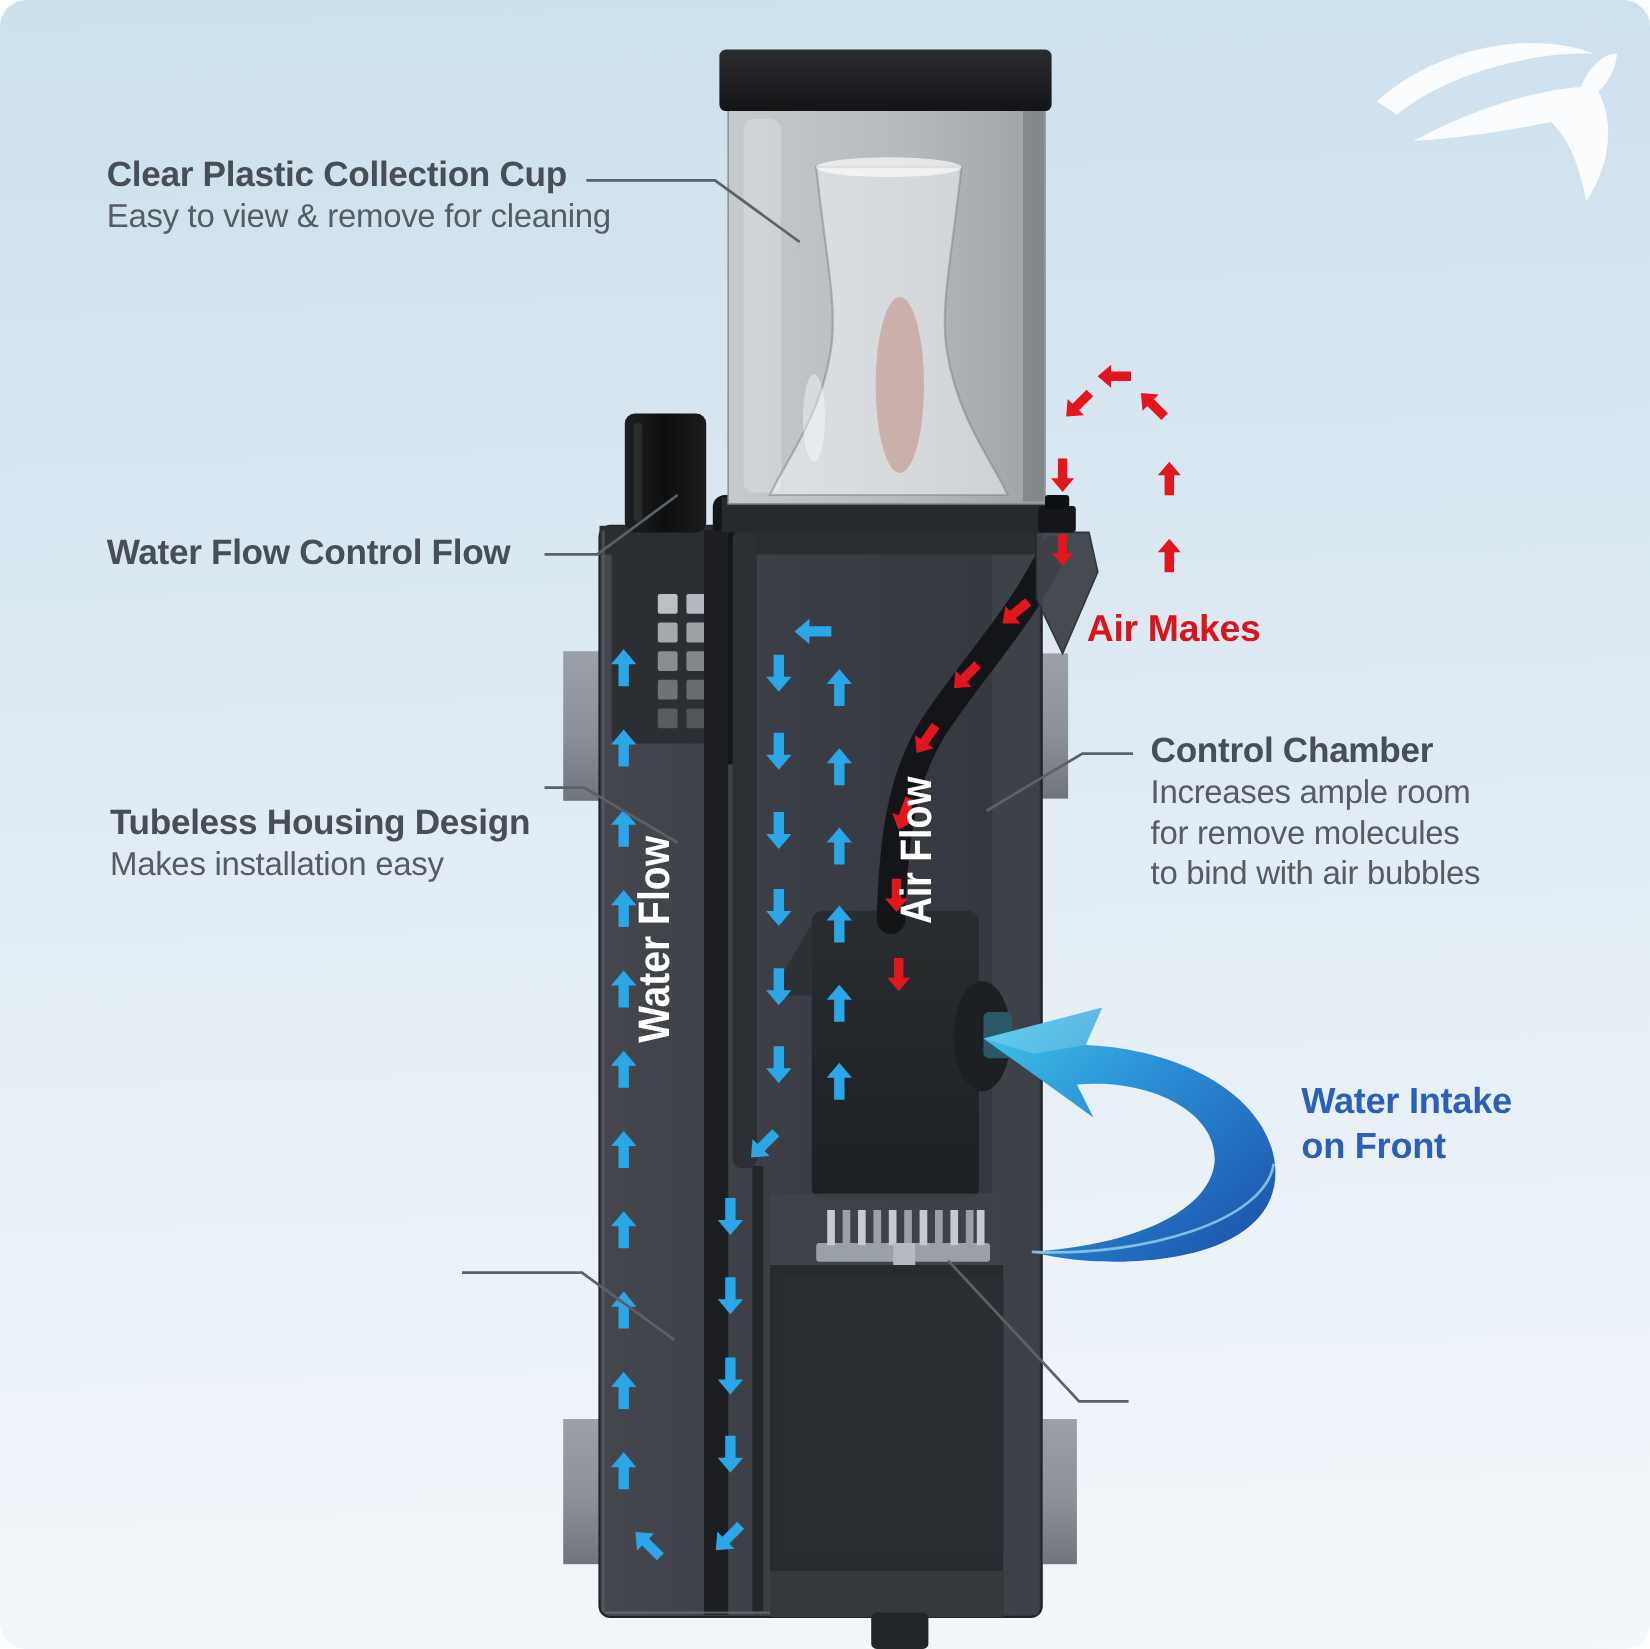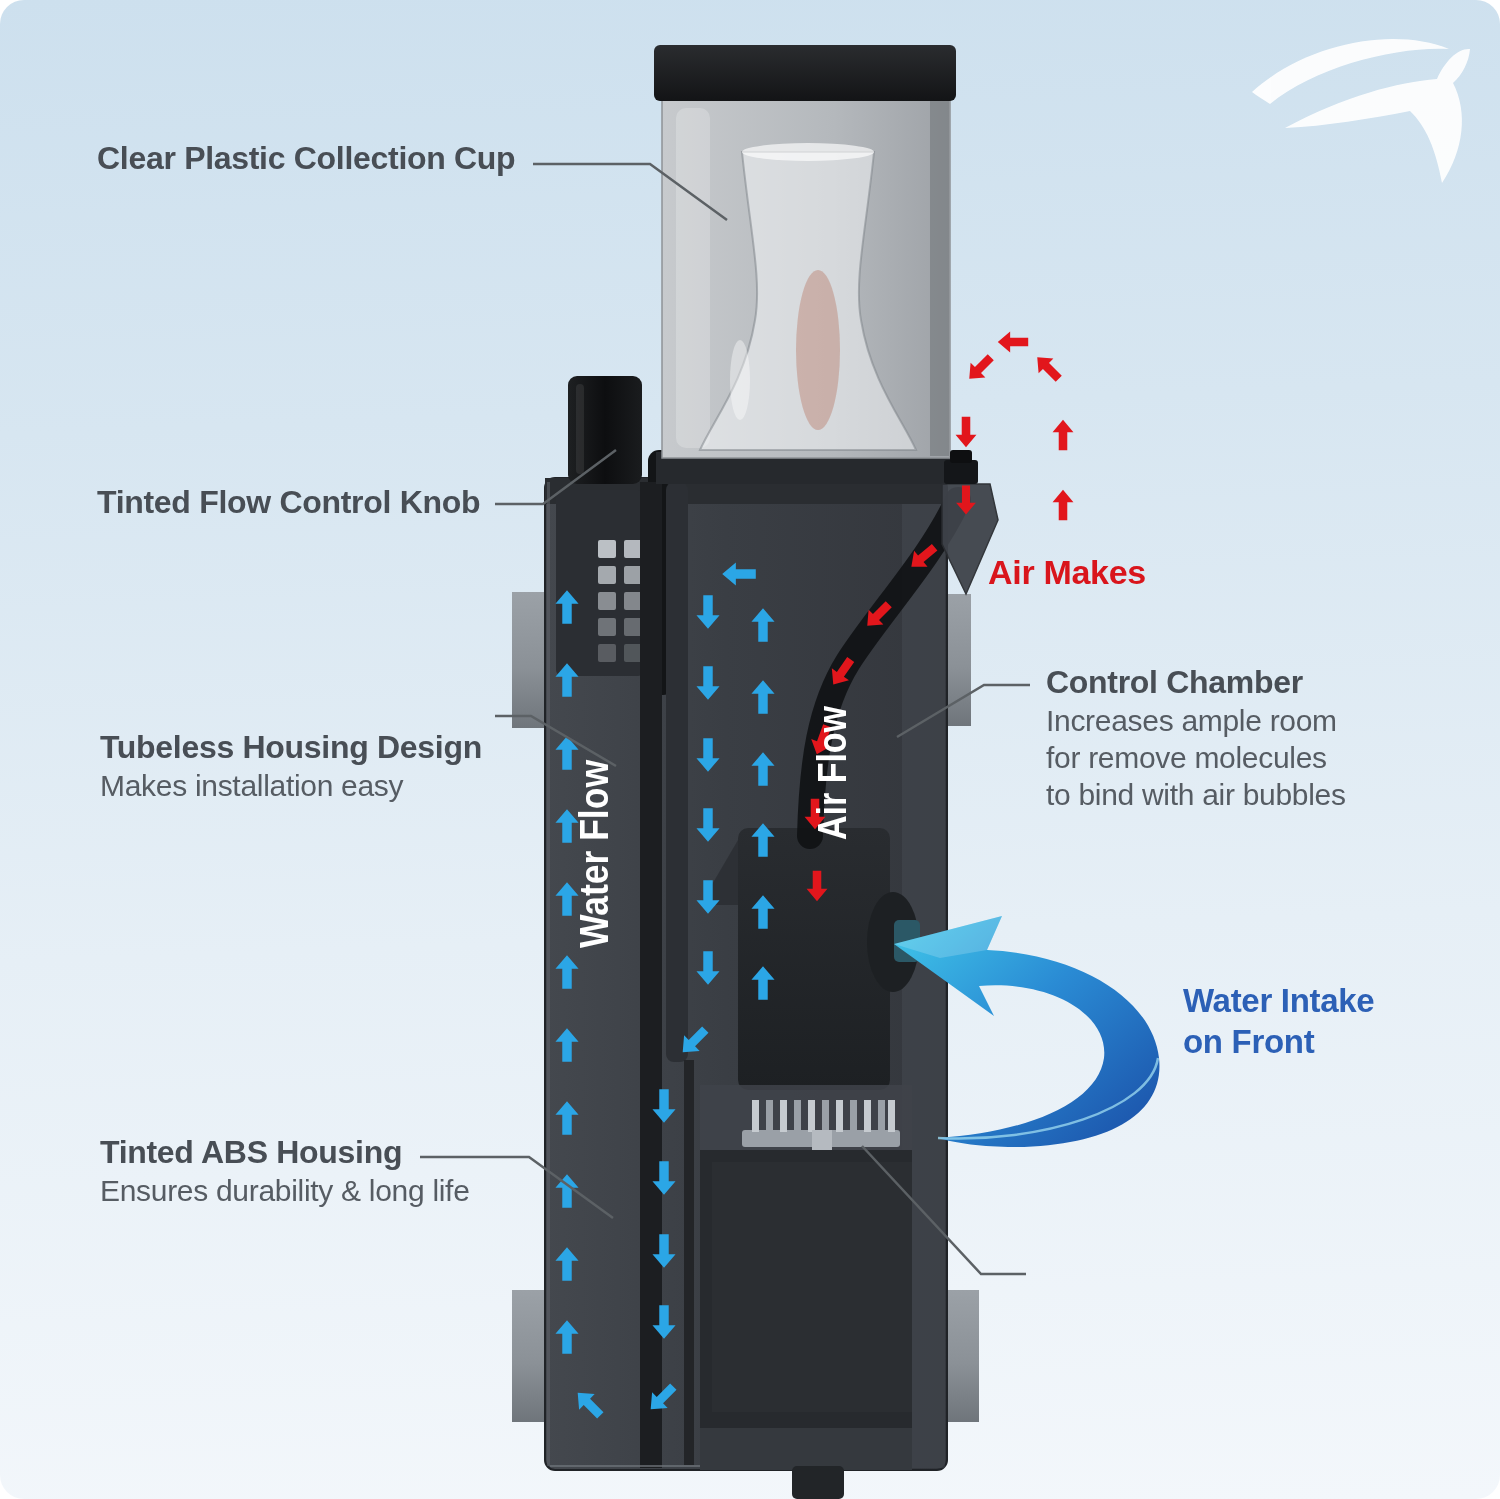--- a/index.html
+++ b/index.html
@@ -235,35 +235,32 @@
 
     <g fill="#ffffff" opacity="0.93">
       <path d="M1252,92 C1305,44 1392,26 1449,49 C1398,46 1316,66 1270,104 C1264,100 1257,96 1252,92 Z"></path>
       <path d="M1285,128 C1345,96 1398,82 1437,79 C1445,61 1458,48 1470,49 C1469,62 1462,75 1453,83
                C1468,112 1464,150 1442,183 C1436,150 1426,126 1410,111 C1369,119 1326,126 1285,128 Z"></path>
     </g>
   </svg>
 
   <div class="label" style="left:97px;top:138px;">
     <div class="t">Clear Plastic Collection Cup</div>
+    <div class="s">Easy to view &amp; remove for cleaning</div>
   </div>
 
   <div class="label" style="left:97px;top:482px;">
-    <div class="t">Tinted Flow Control Knob</div>
+    <div class="t">Water Flow Control Flow</div>
   </div>
 
   <div class="label" style="left:100px;top:727px;">
     <div class="t">Tubeless Housing Design</div>
     <div class="s">Makes installation easy</div>
   </div>
 
-  <div class="label" style="left:100px;top:1132px;">
-    <div class="t">Tinted ABS Housing</div>
-    <div class="s">Ensures durability &amp; long life</div>
-  </div>
 
   <div class="label" style="left:1046px;top:662px;">
     <div class="t">Control Chamber</div>
     <div class="s">Increases ample room</div>
     <div class="s">for remove molecules</div>
     <div class="s">to bind with air bubbles</div>
   </div>
 
 
   <div class="label red" style="left:988px;top:552px;">

